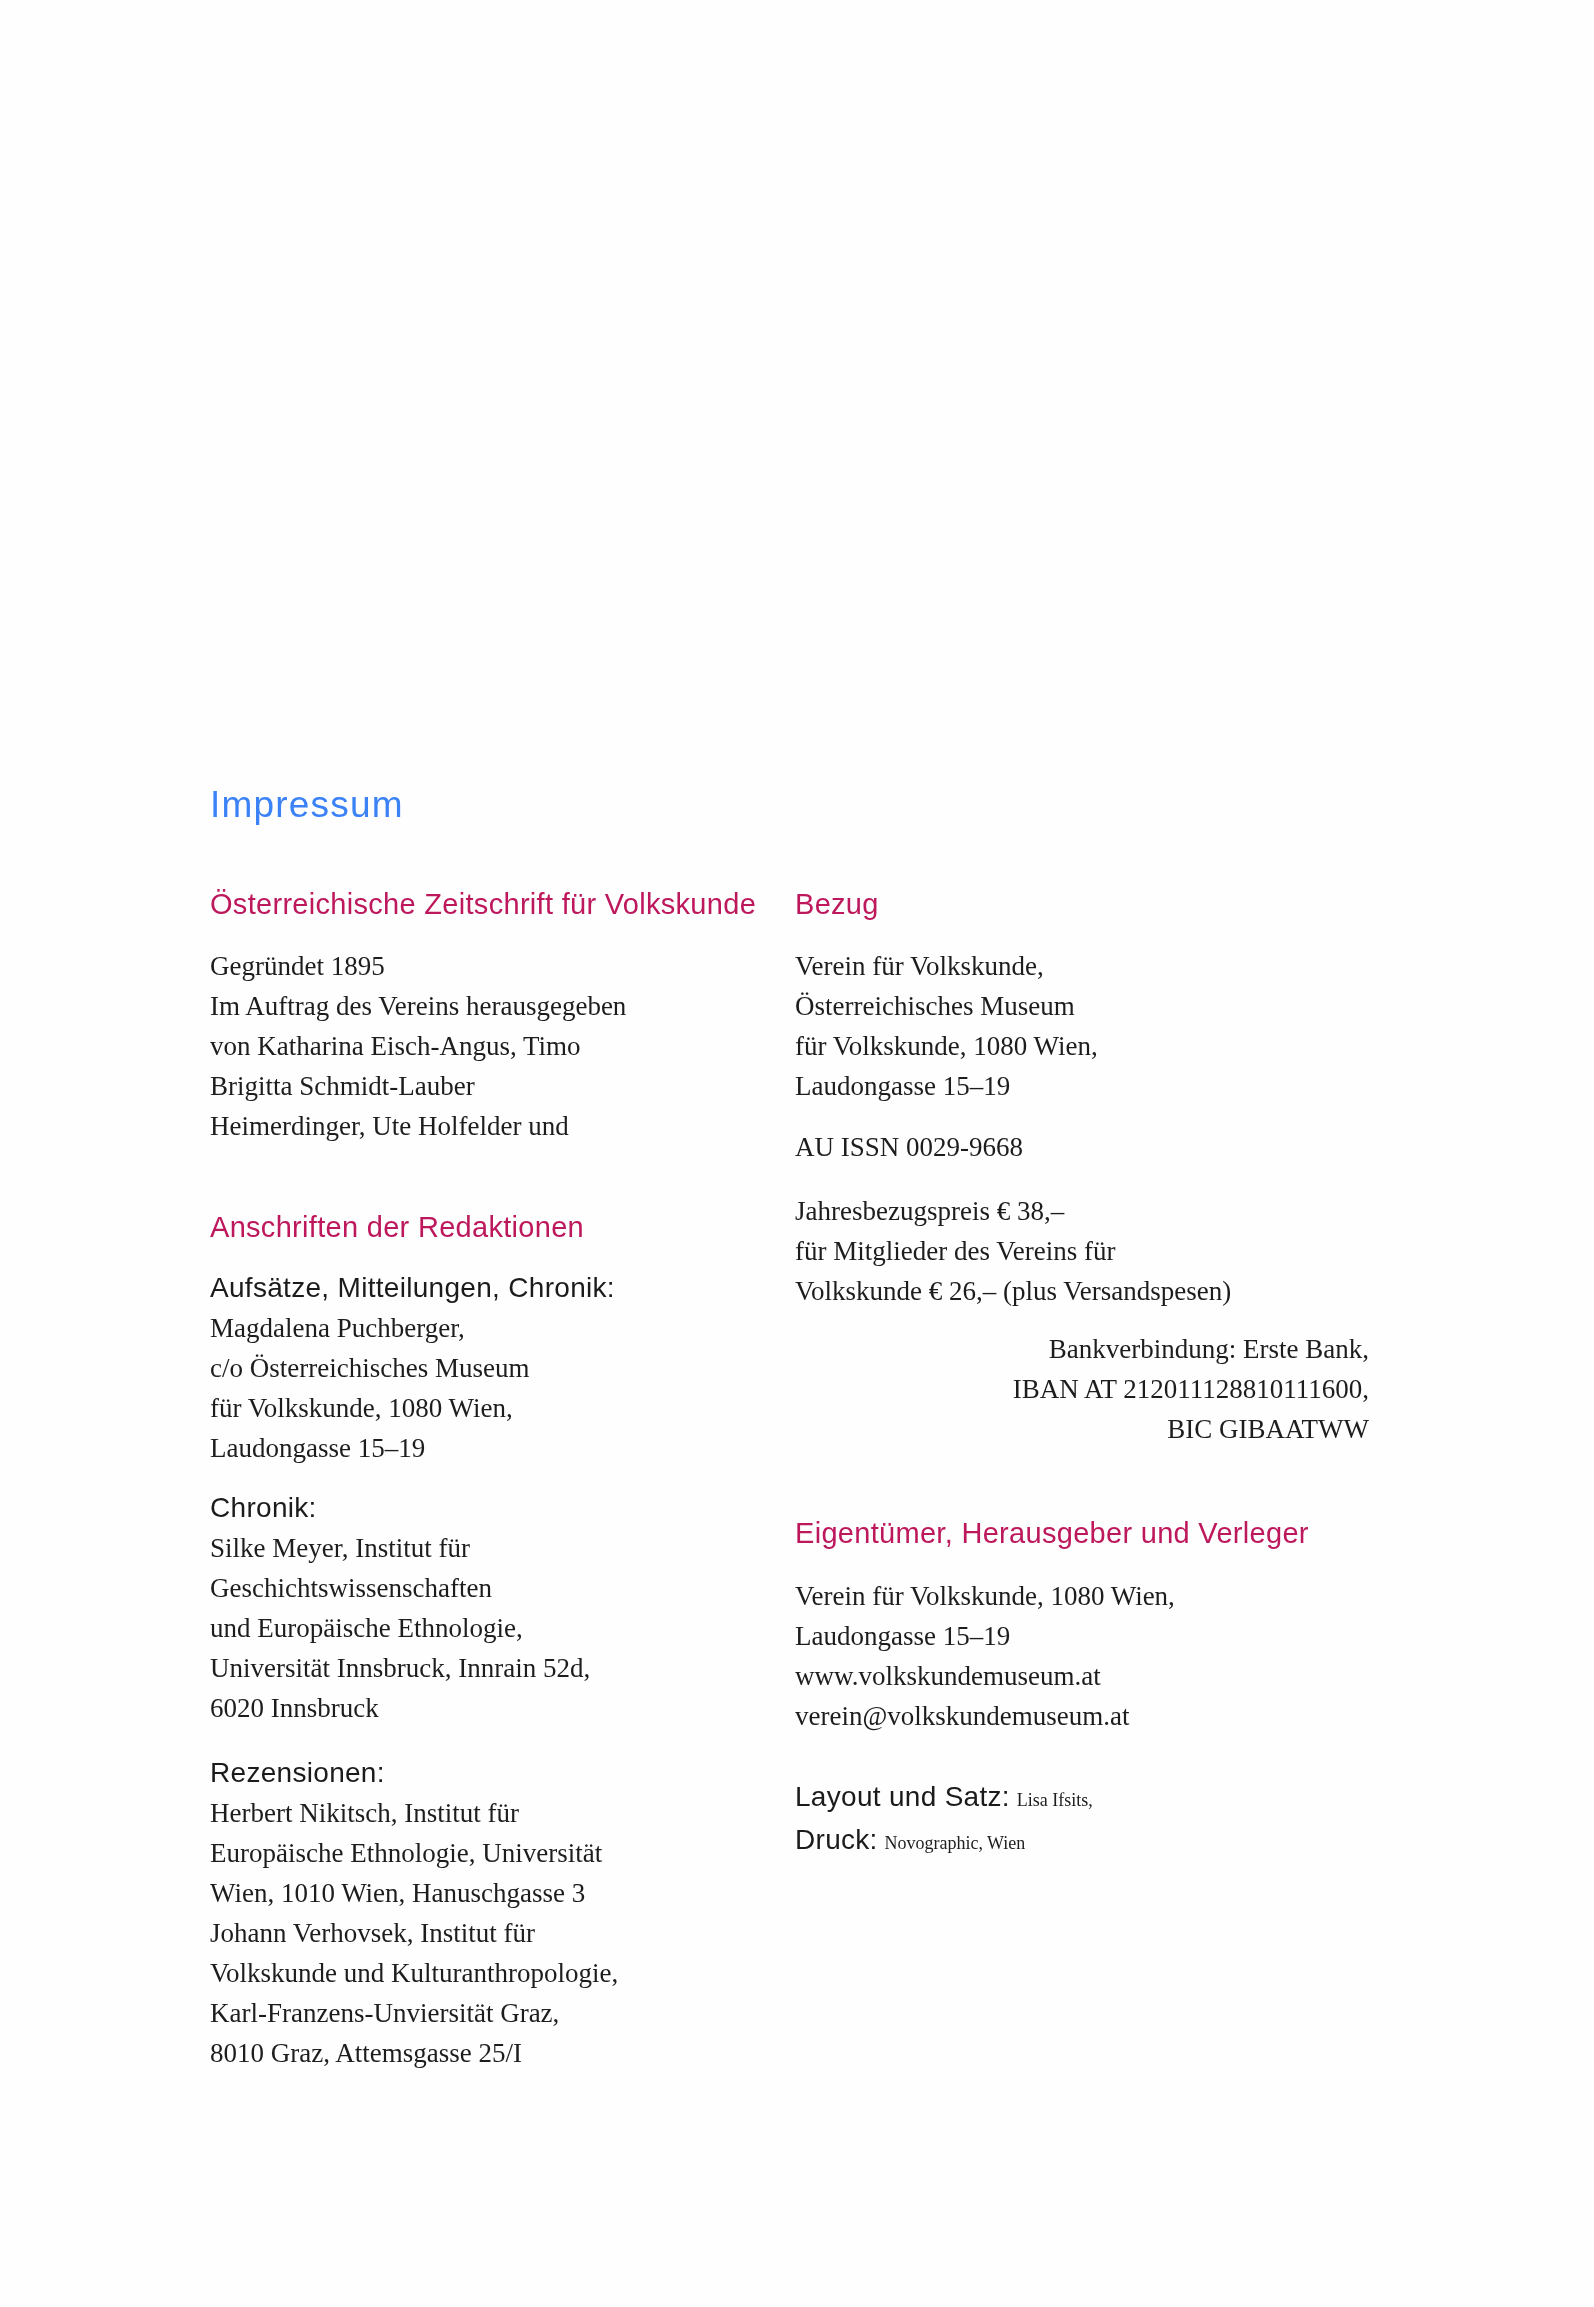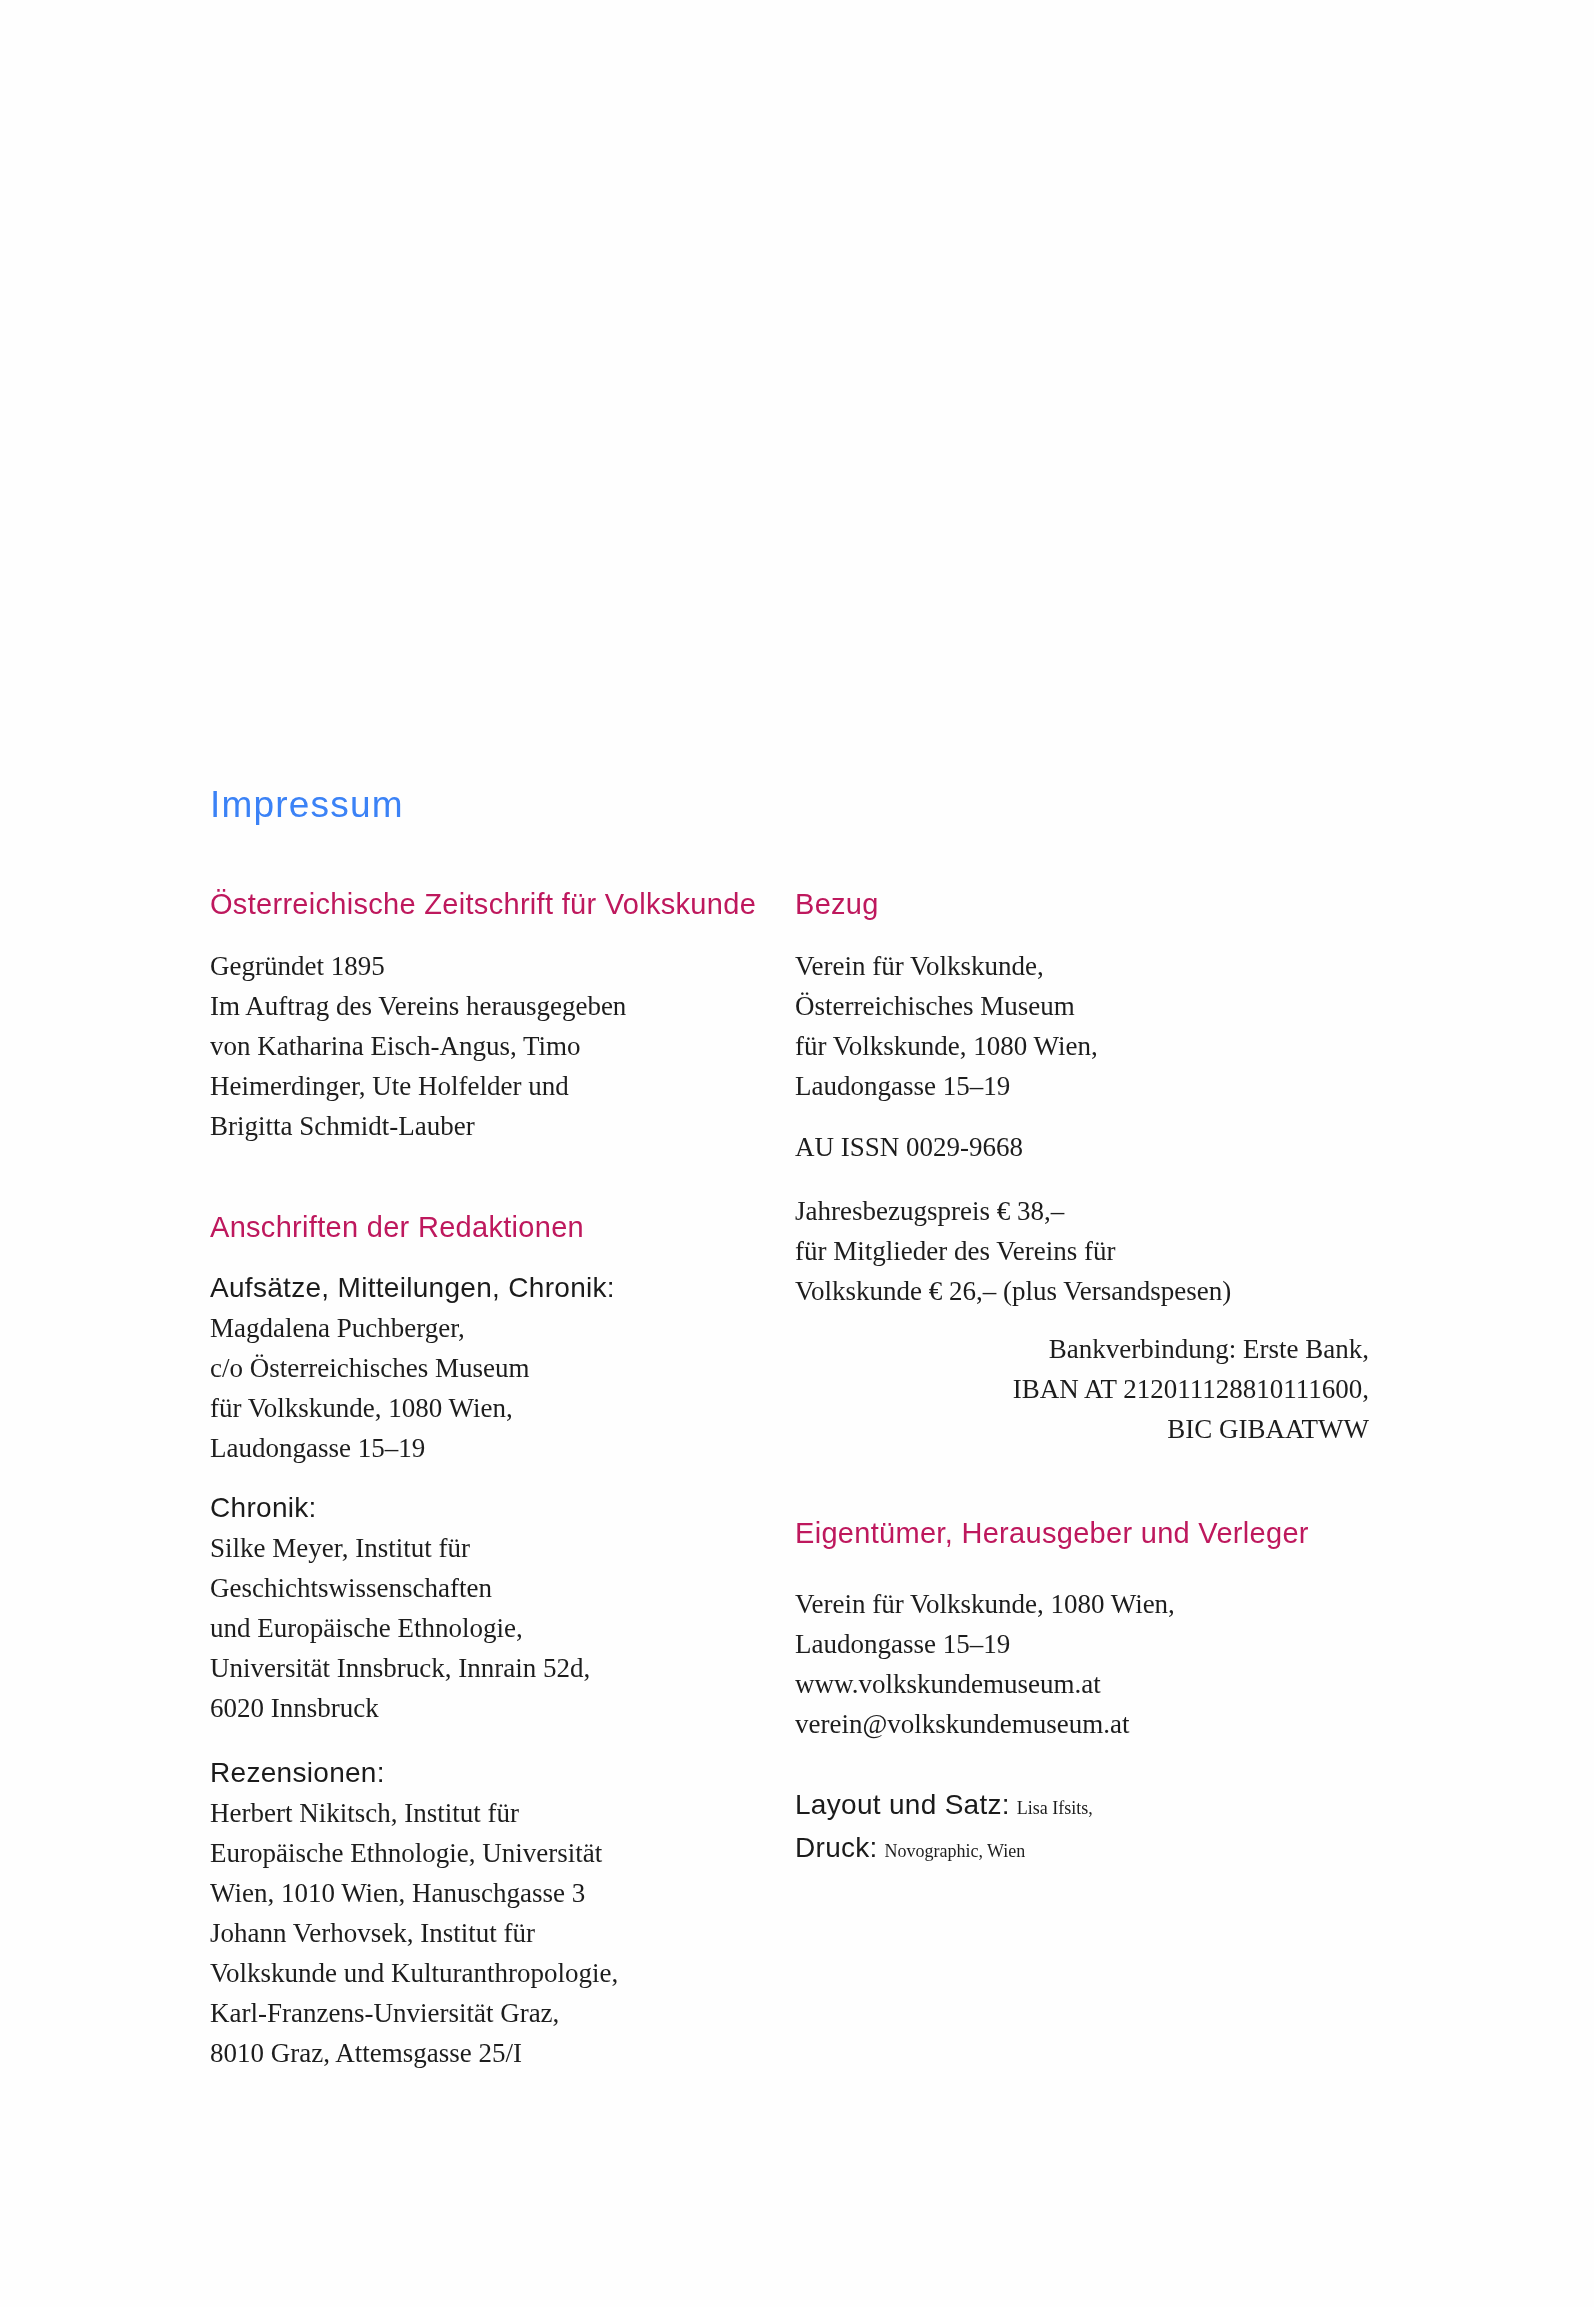--- a/index.html
+++ b/index.html
@@ -67,40 +67,40 @@
   .lc-section-0    { margin-top: 21px; }
   .lc-section-1    { margin-top: 20px; }
   .lc-section-2    { margin-top: 25.5px; }
 
   
   .rc-address      { margin-top: 21.5px; }
   .rc-issn         { margin-top: 21.5px; }
   .rc-price        { margin-top: 24px; }
   .rc-bank         { margin-top: 18.3px; text-align: right; }
   .rc-pub-header   { margin-top: 64px; }
-  .rc-publisher    { margin-top: 31px; }
+  .rc-publisher    { margin-top: 23px; }
   .rc-production   { margin-top: 41px; }
 </style>
 </head>
 <body>
 
 <div class="page">
 
   <div class="page-title">Impressum</div>
 
   <div class="col col-left">
 
     <div class="h-sans">Österreichische Zeitschrift für Volkskunde</div>
 
     <div class="serif-block lc-intro">
       <div class="line">Gegründet 1895</div>
       <div class="line">Im Auftrag des Vereins herausgegeben</div>
       <div class="line">von Katharina Eisch-Angus, Timo</div>
+      <div class="line">Brigitta Schmidt-Lauber</div>
       <div class="line">Heimerdinger, Ute Holfelder und</div>
-      <div class="line">Brigitta Schmidt-Lauber</div>
     </div>
 
     <div class="h-sans lc-addr-header">Anschriften der Redaktionen</div>
 
     <div class="serif-block lc-section-0">
       <div class="label-line">
         <span class="lbl">Aufsätze, Mitteilungen, Chronik:</span>
       </div>
       <div class="line">Magdalena Puchberger,</div>
       <div class="line">c/o Österreichisches Museum</div>

